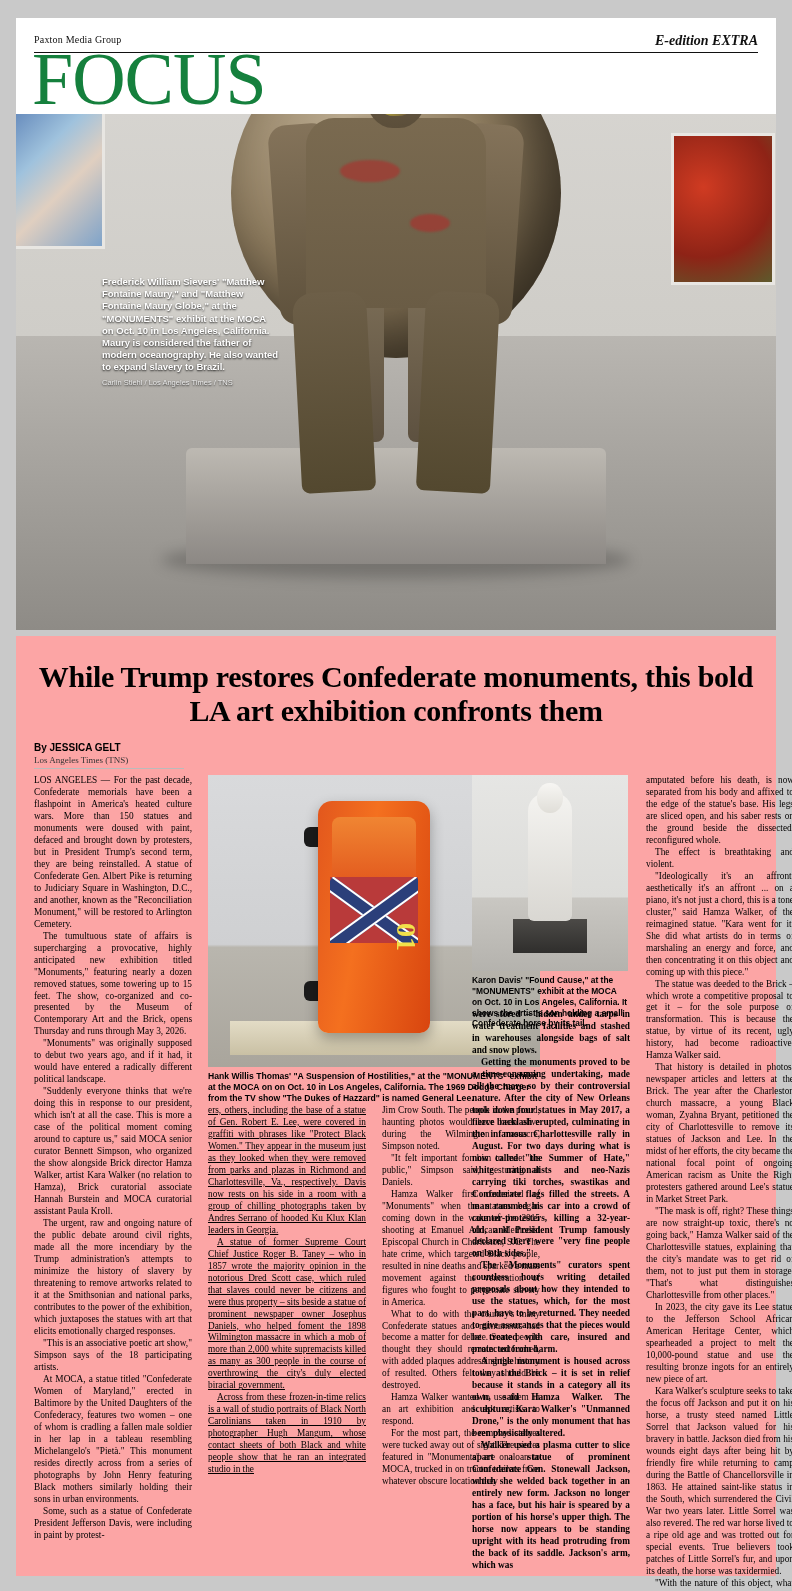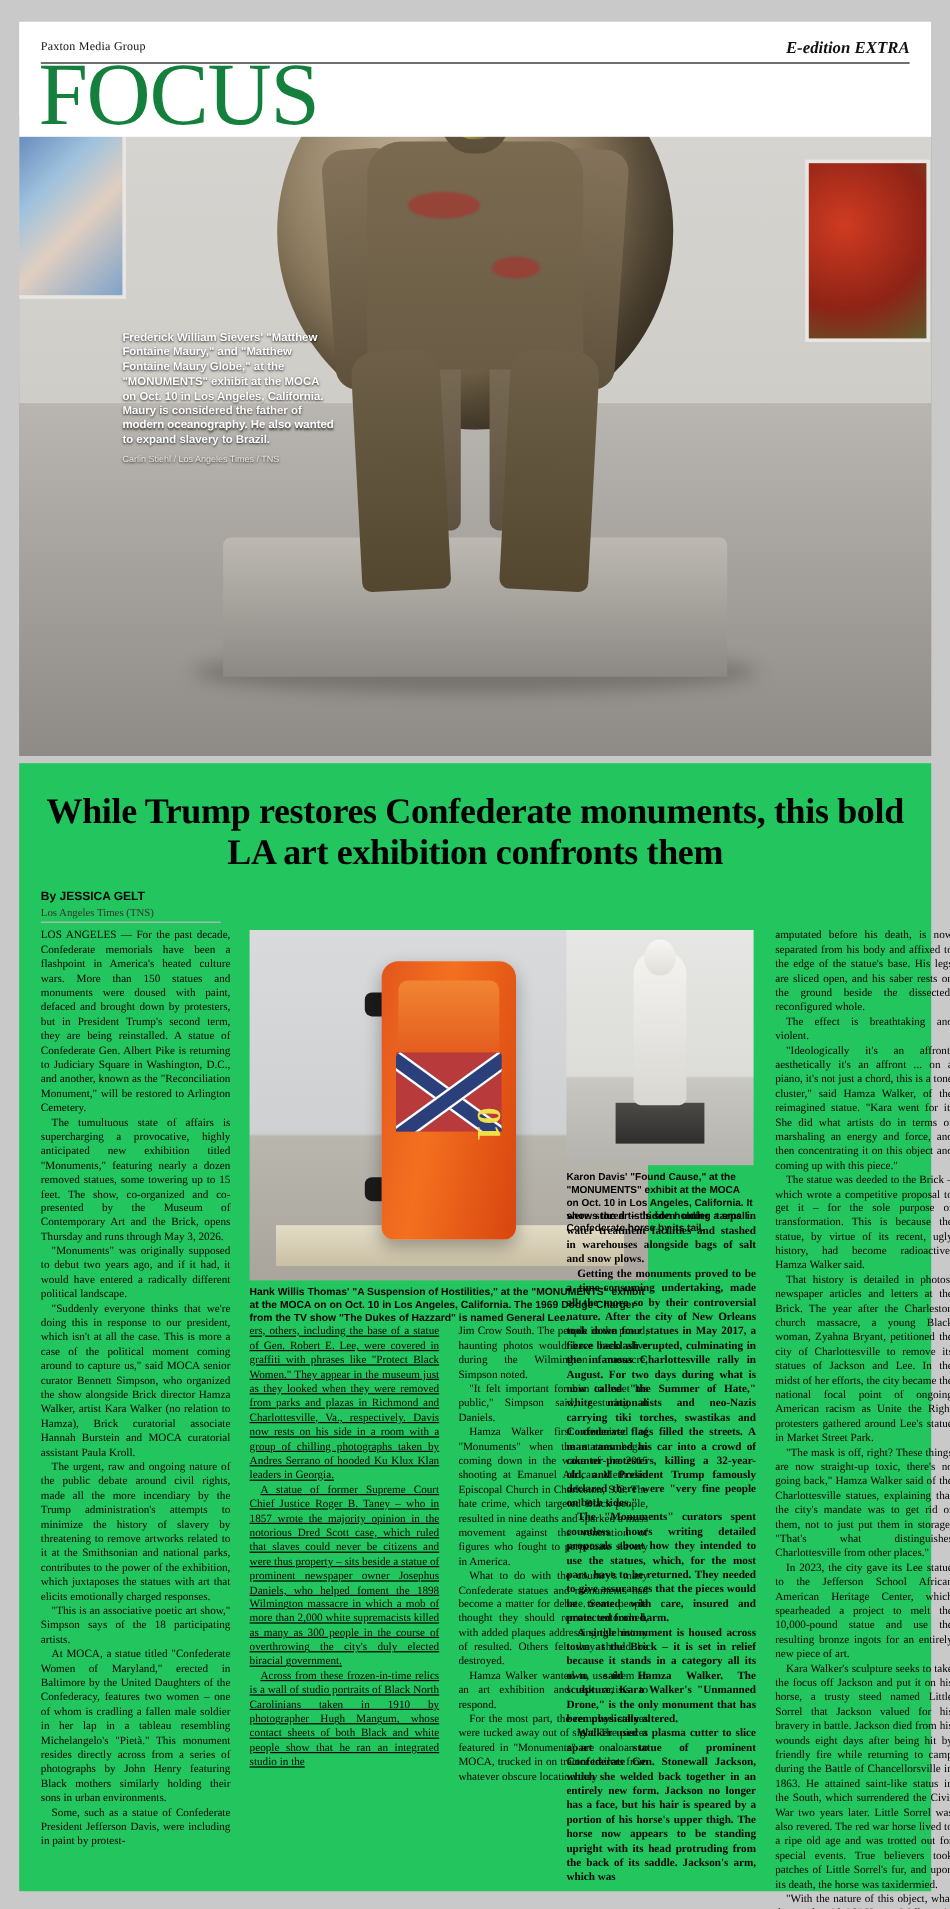--- a/index.html
+++ b/index.html
@@ -168,21 +168,21 @@
   }
   .mh-rule {
     position:absolute; left:18px; right:18px; top:34px; height:1px; background:#111;
   }
 
   
   .article {
     position:absolute;
     left: 16px; top: 636px;
     width: 760px; height: 940px;
-    background:#22c55e;
+    background:#fca5a5;
     padding: 16px 18px 10px 18px;
   }
   .headline {
     font-family:"Liberation Serif", serif;
     font-size: 30px;
     line-height: 1.13;
     font-weight: bold;
     text-align:center;
     color:#000;
     margin: 8px 4px 14px 4px;

